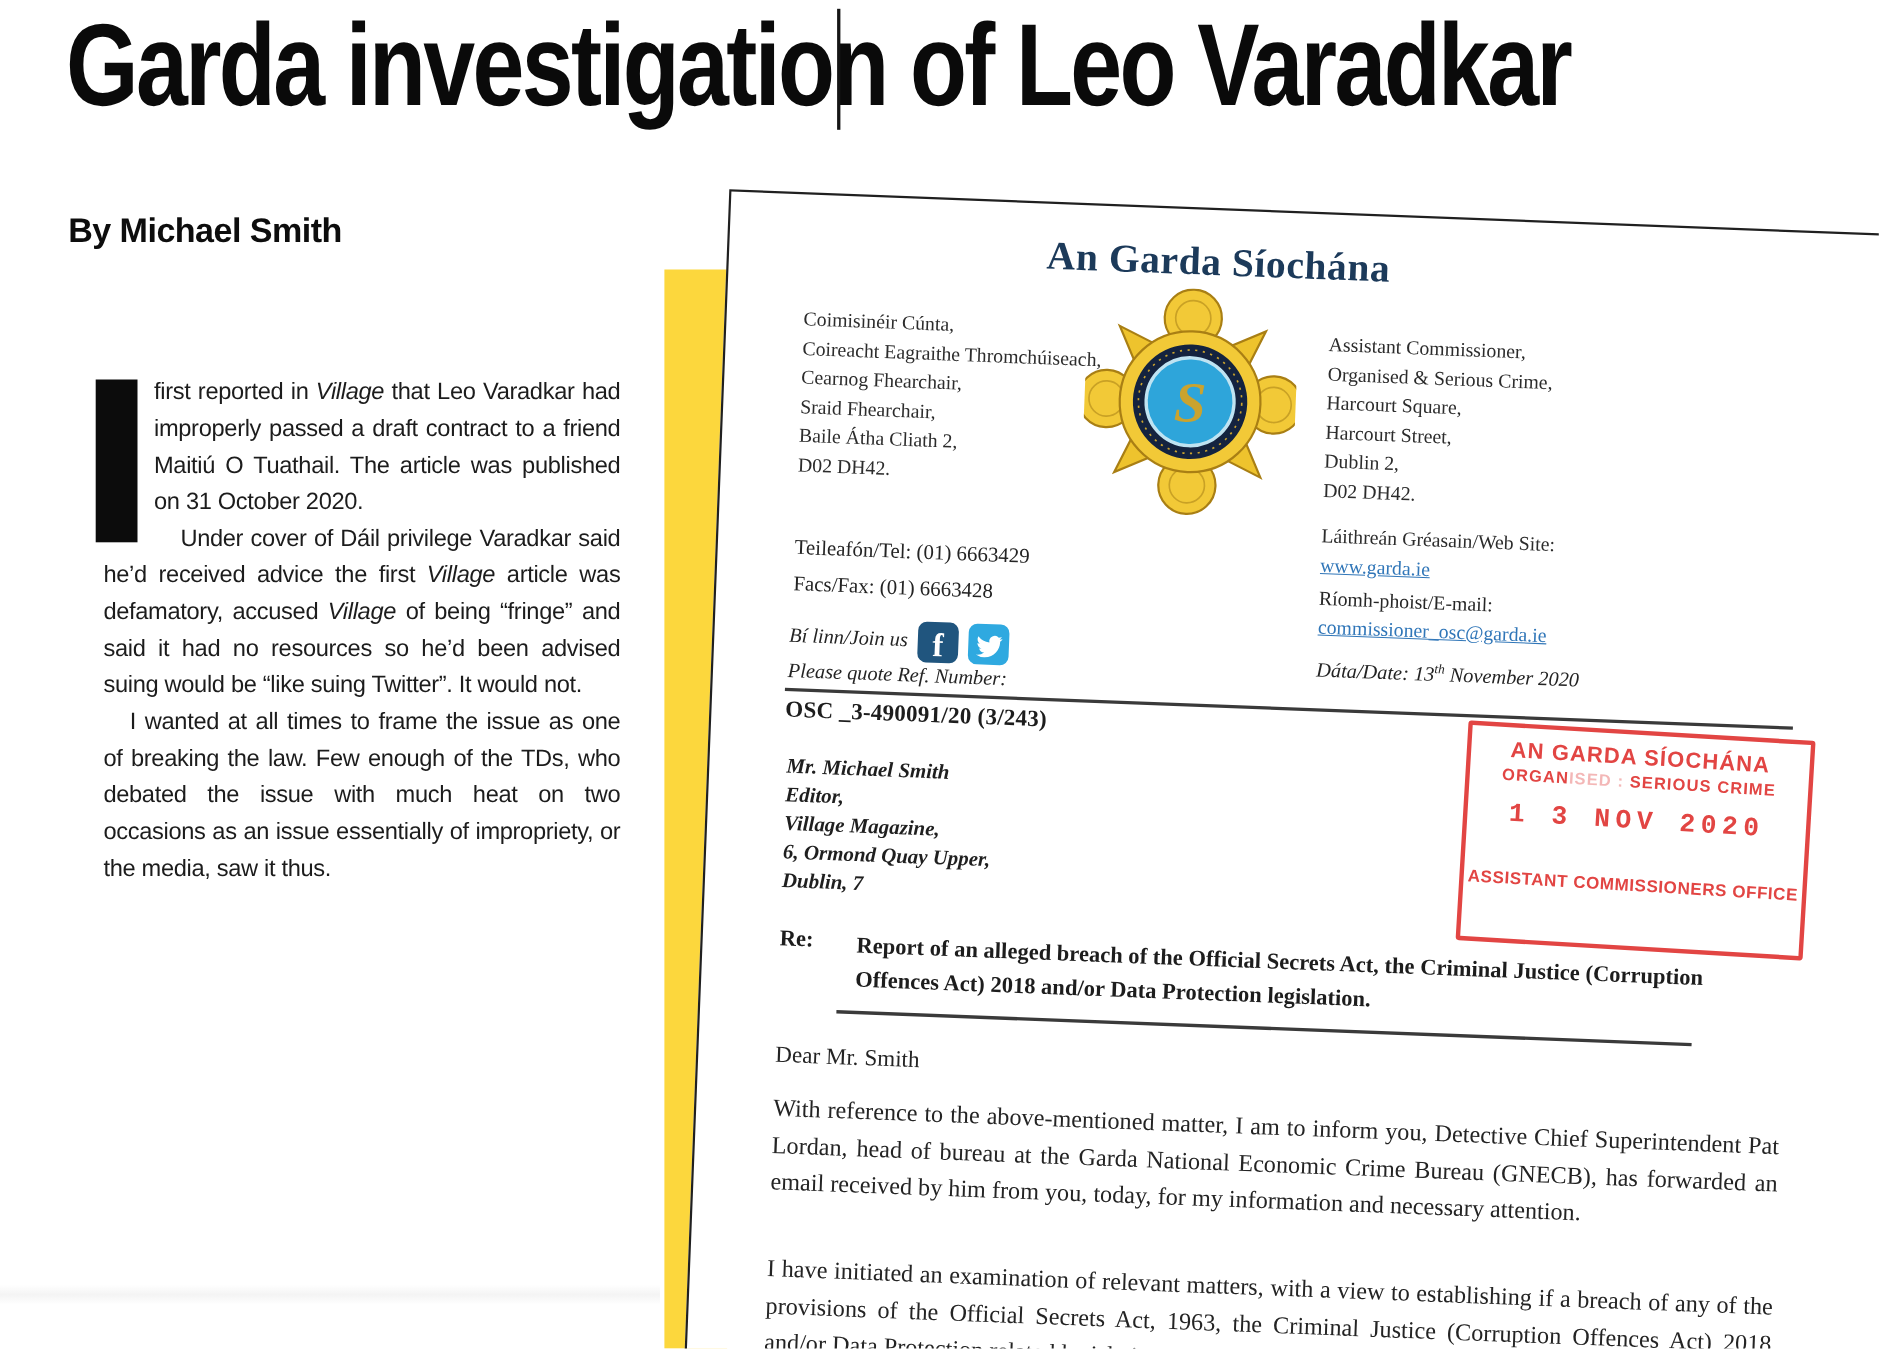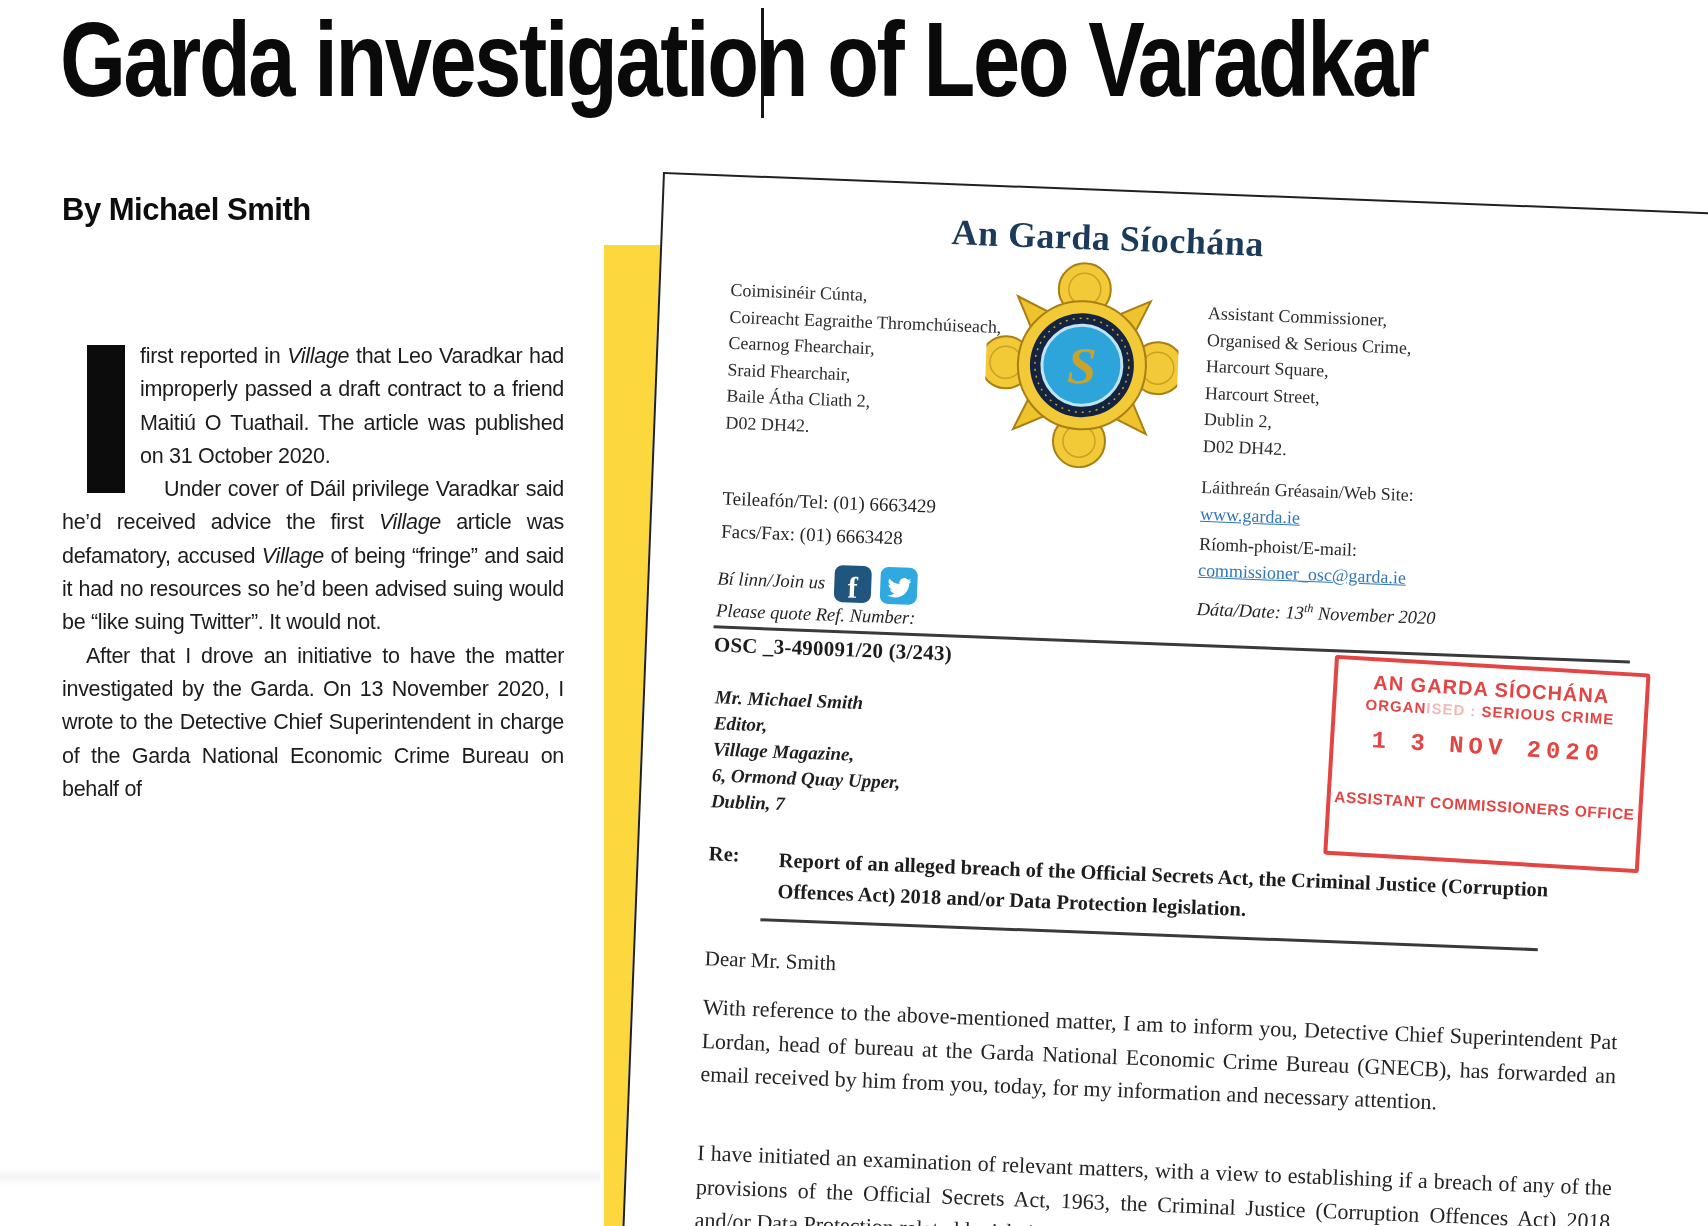--- a/index.html
+++ b/index.html
@@ -17,21 +17,21 @@
     transform:scaleX(0.80); transform-origin:left top; line-height:1.05;
   }
   .caret { position:absolute; left:761px; top:8px; width:3px; height:110px; background:#151515; }
   .byline { position:absolute; left:62px; top:192px; font-size:31px; font-weight:bold; letter-spacing:-0.5px; color:#0d0d0d; }
 
   .article-col {
     position:absolute; left:62px; top:340px; width:502px; height:900px;
     font-size:21.5px; line-height:33.3px; letter-spacing:-0.3px;
     text-align:justify; color:#1c1c1c;
   }
-  .article-col p { text-indent:24px; }
+  .article-col p { text-indent:24px;margin-left:32px; }
   .article-col p.first { text-indent:0; }
   .article-col .it { font-style:italic; }
   .dropcap-block {
     float:left; width:38px; height:148px; background:#0c0c0c;
     margin:5px 15px 6px 25px;
   }
   .scan-band { position:absolute; left:0; top:1168px; width:600px; height:18px;
     background:linear-gradient(#ffffff, #f1f1f1 50%, #ffffff); opacity:.8; }
 
   
@@ -100,21 +100,21 @@
 
 <h1 class="headline">Garda investigation of Leo Varadkar</h1>
 <div class="caret"></div>
 <div class="byline">By Michael Smith</div>
 
 <div class="article-col">
   <div class="dropcap-block"></div>
   <div>
       <p class="first"><span>first reported in </span><span class="it">Village</span><span> that Leo Varadkar had improperly passed a draft contract to a friend Maitiú O Tuathail.  The article was published on 31 October 2020.</span></p>
       <p><span>Under cover of Dáil privilege Varadkar said he’d received advice the first </span><span class="it">Village</span><span> article was defamatory, accused </span><span class="it">Village</span><span> of being “fringe” and said it had no resources so he’d been advised suing would be “like suing Twitter”. It would not.</span></p>
-      <p><span>After that I drove an initiative to have the matter investigated by the Garda.  On 13 November 2020, I wrote to the Detective Chief Superintendent in charge of the Garda National Economic Crime Bureau on behalf of</span></p>
+      <p><span>I wanted at all times to frame the issue as one of breaking the law. Few enough of the TDs, who debated the issue with much heat on two occasions as an issue essentially of impropriety, or the media, saw it thus.</span></p>
     </div>
 </div>
 <div class="scan-band"></div>
 
 <div class="yellow-stripe"></div>
 
 <div class="paper">
 
   <div class="abs gs-title">An Garda Síochána</div>
 

